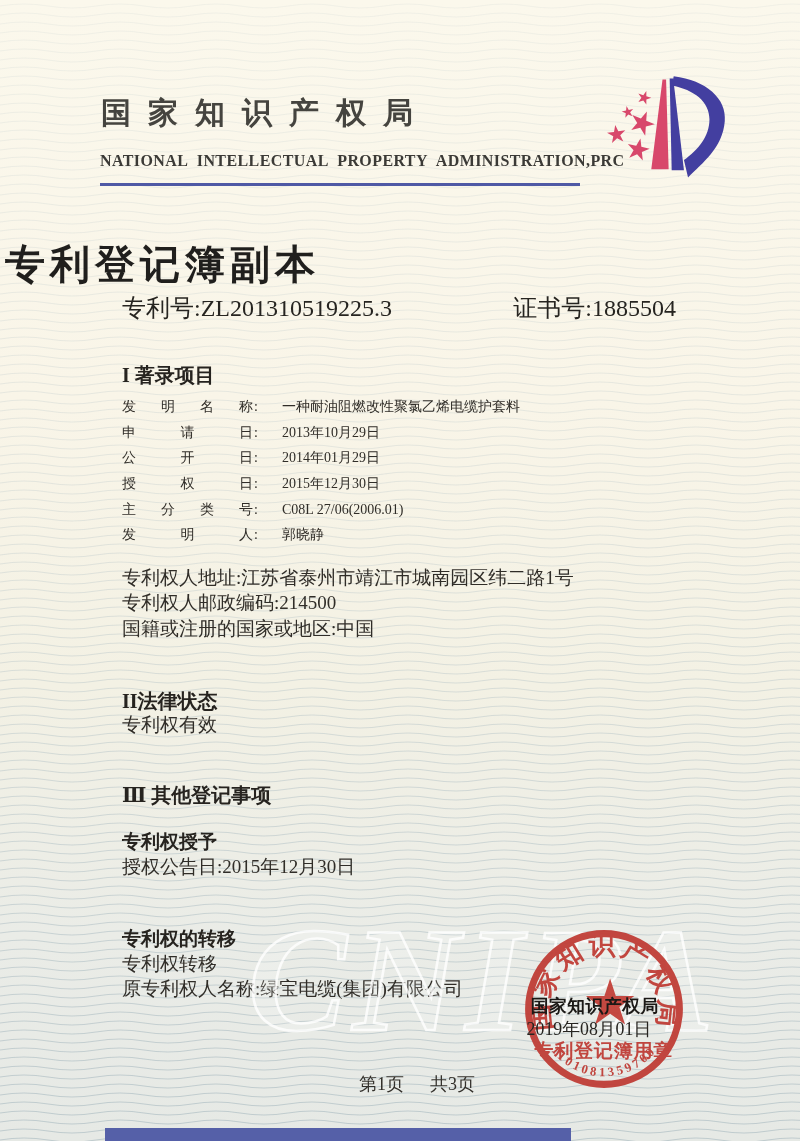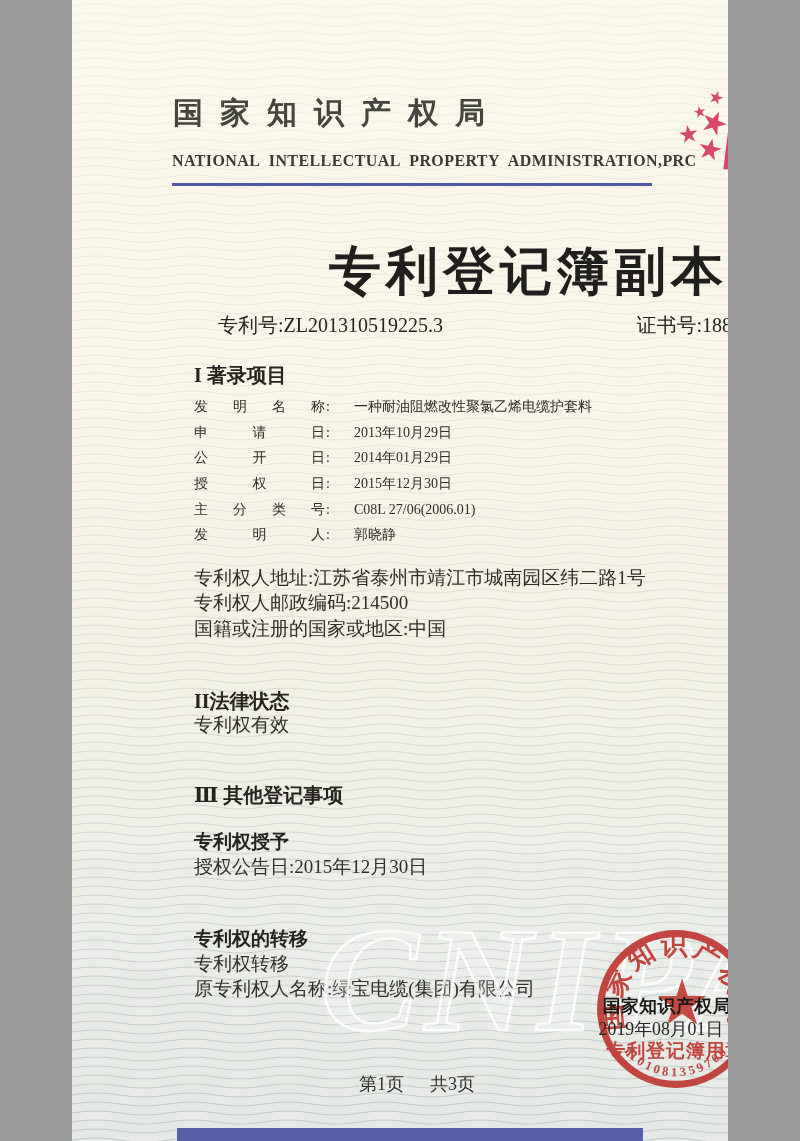--- a/index.html
+++ b/index.html
@@ -1,42 +1,42 @@
 <!DOCTYPE html>
 <html><head>
 <meta charset="utf-8">
 <style>
   html,body { margin:0; padding:0; background:#9a9a9a; }
   .page {
-    position:relative; width:656px; height:1141px; margin:0 auto; overflow:hidden;
+    position:relative; width:800px; height:1141px; margin:0 auto; overflow:hidden;
     background: linear-gradient(180deg,#fbf8ec 0%, #f9f5e8 35%, #f3f1e4 60%, #eaece7 82%, #e6e9e5 100%);
     font-family:"Liberation Serif","DejaVu Serif",serif;
     color:#2e2b27;
   }
   .bg-waves { position:absolute; left:0; top:0; width:800px; height:1141px; pointer-events:none; }
 
   .header-cn {
     position:absolute; left:101px; top:93px;
     font-size:30px; font-weight:bold; letter-spacing:17px; color:#45443f; white-space:nowrap;
   }
   .header-en {
     position:absolute; left:100px; top:151px;
     font-size:16px; font-weight:bold; letter-spacing:0.4px; word-spacing:5px;
     color:#3b3a36; white-space:nowrap; transform:scaleY(1.08); transform-origin:left top;
   }
   .header-rule { position:absolute; left:100px; top:183px; width:480px; height:3px; background:#4f59a5; }
   .logo { position:absolute; left:588px; top:58px; }
 
   .doc-title {
-    position:absolute; left:0; right:0; top:237px; text-align:right;
-    font-size:52px; font-weight:bold; letter-spacing:5px; text-indent:5px; color:#201f1d;
+    position:absolute; left:0; right:0; top:237px; text-align:left;
+    font-size:40px; font-weight:bold; letter-spacing:5px; text-indent:5px; color:#201f1d;
   }
   .num-row {
-    position:absolute; left:122px; width:554px; top:312px;
-    display:flex; justify-content:space-between; font-size:20px; color:#262420;margin-left:24px;
+    position:absolute; left:122px; width:554px; top:292px;
+    display:flex; justify-content:space-between; font-size:24px; color:#262420;
   }
   .sec-heading { position:absolute; left:122px; font-size:20px; font-weight:bold; color:#26231f; }
   .body-text { position:absolute; left:122px; font-size:19px; color:#302d28; }
 
   .fields { position:absolute; left:122px; top:398px; }
   .f-row { display:flex; align-items:baseline; height:25.7px; font-size:14px; color:#302d28; }
   .f-label { display:inline-block; width:131px; text-align:justify; text-align-last:justify; }
   .f-colon { margin-left:1px; }
   .f-value { margin-left:24px; white-space:nowrap; }
 

